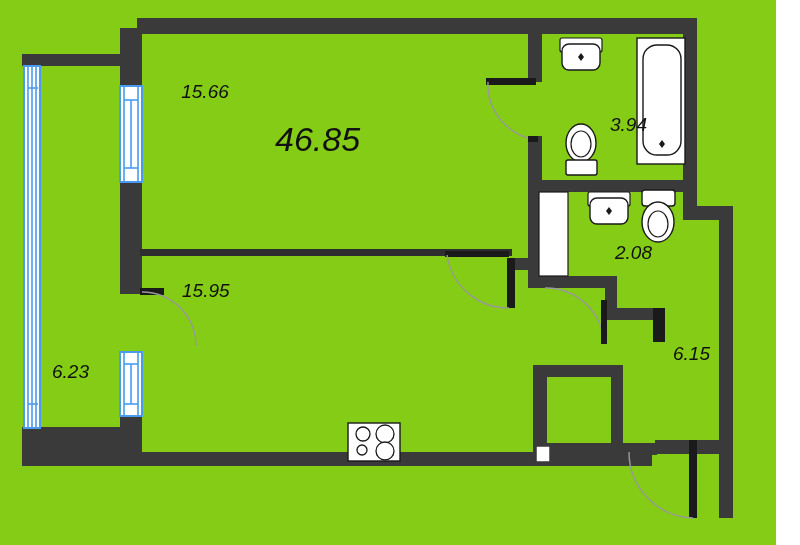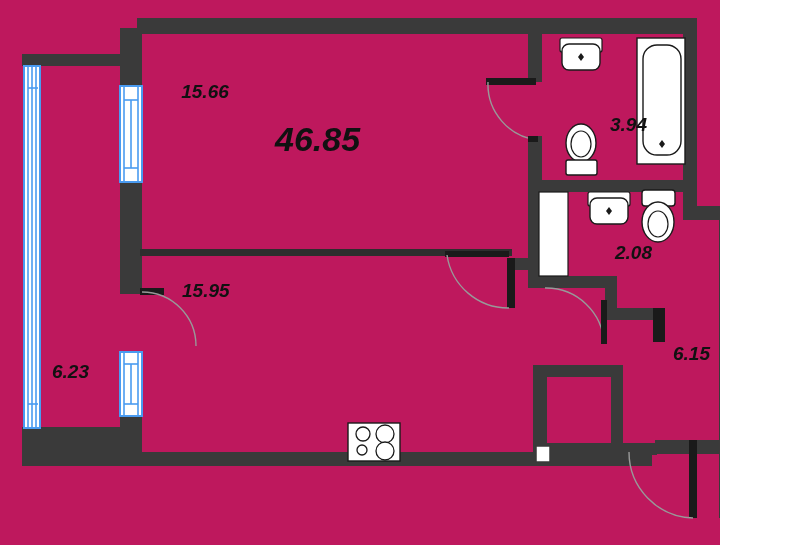--- a/index.html
+++ b/index.html
@@ -2,26 +2,25 @@
 <html><head>
 <meta charset="utf-8">
 <style>
   html, body {
     margin: 0;
     padding: 0;
     background: #ffffff;
   }
   #plan-root {
     position: relative;
-    width: 720px;
+    width: 776px;
     height: 545px;
-    background: #be185d;
+    background: #84cc16;
     font-family: "Liberation Sans", sans-serif;
     overflow: hidden;
-    font-weight: bold;
   }
   #plan-svg {
     position: absolute;
     top: 0;
     left: 0;
     width: 800px;
     height: 545px;
   }
   .area-label {
     font-family: "Liberation Sans", sans-serif;

